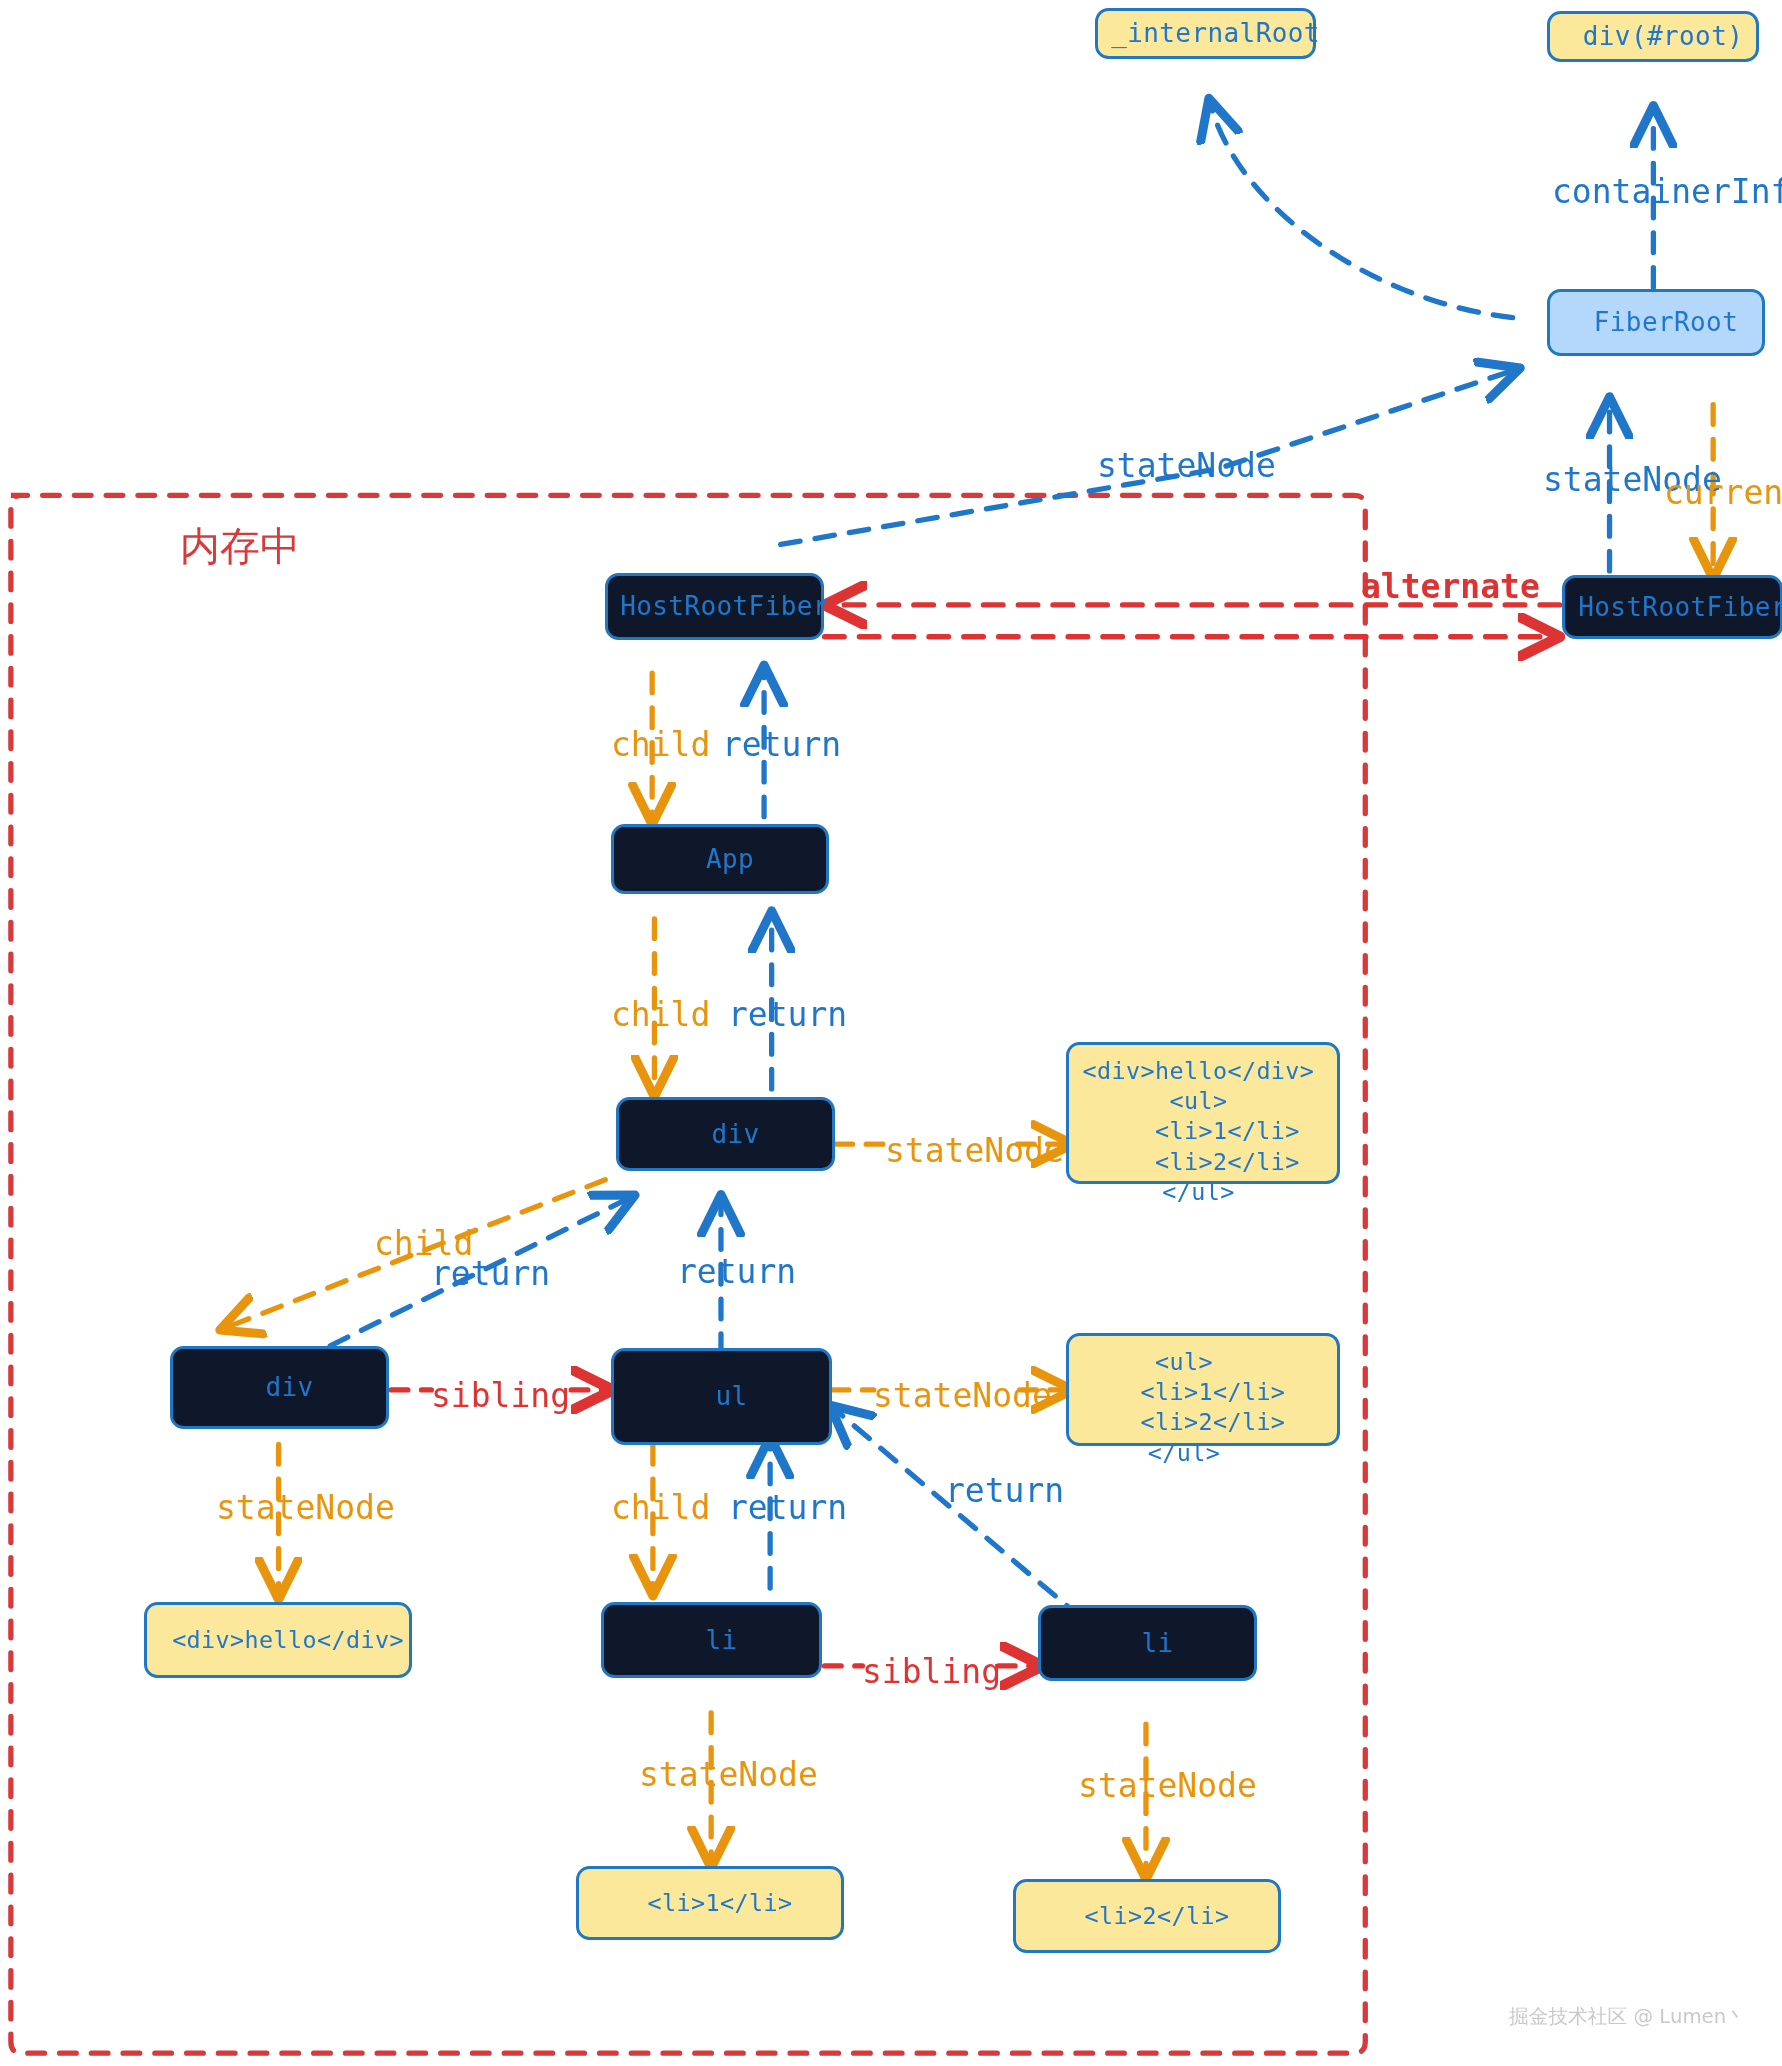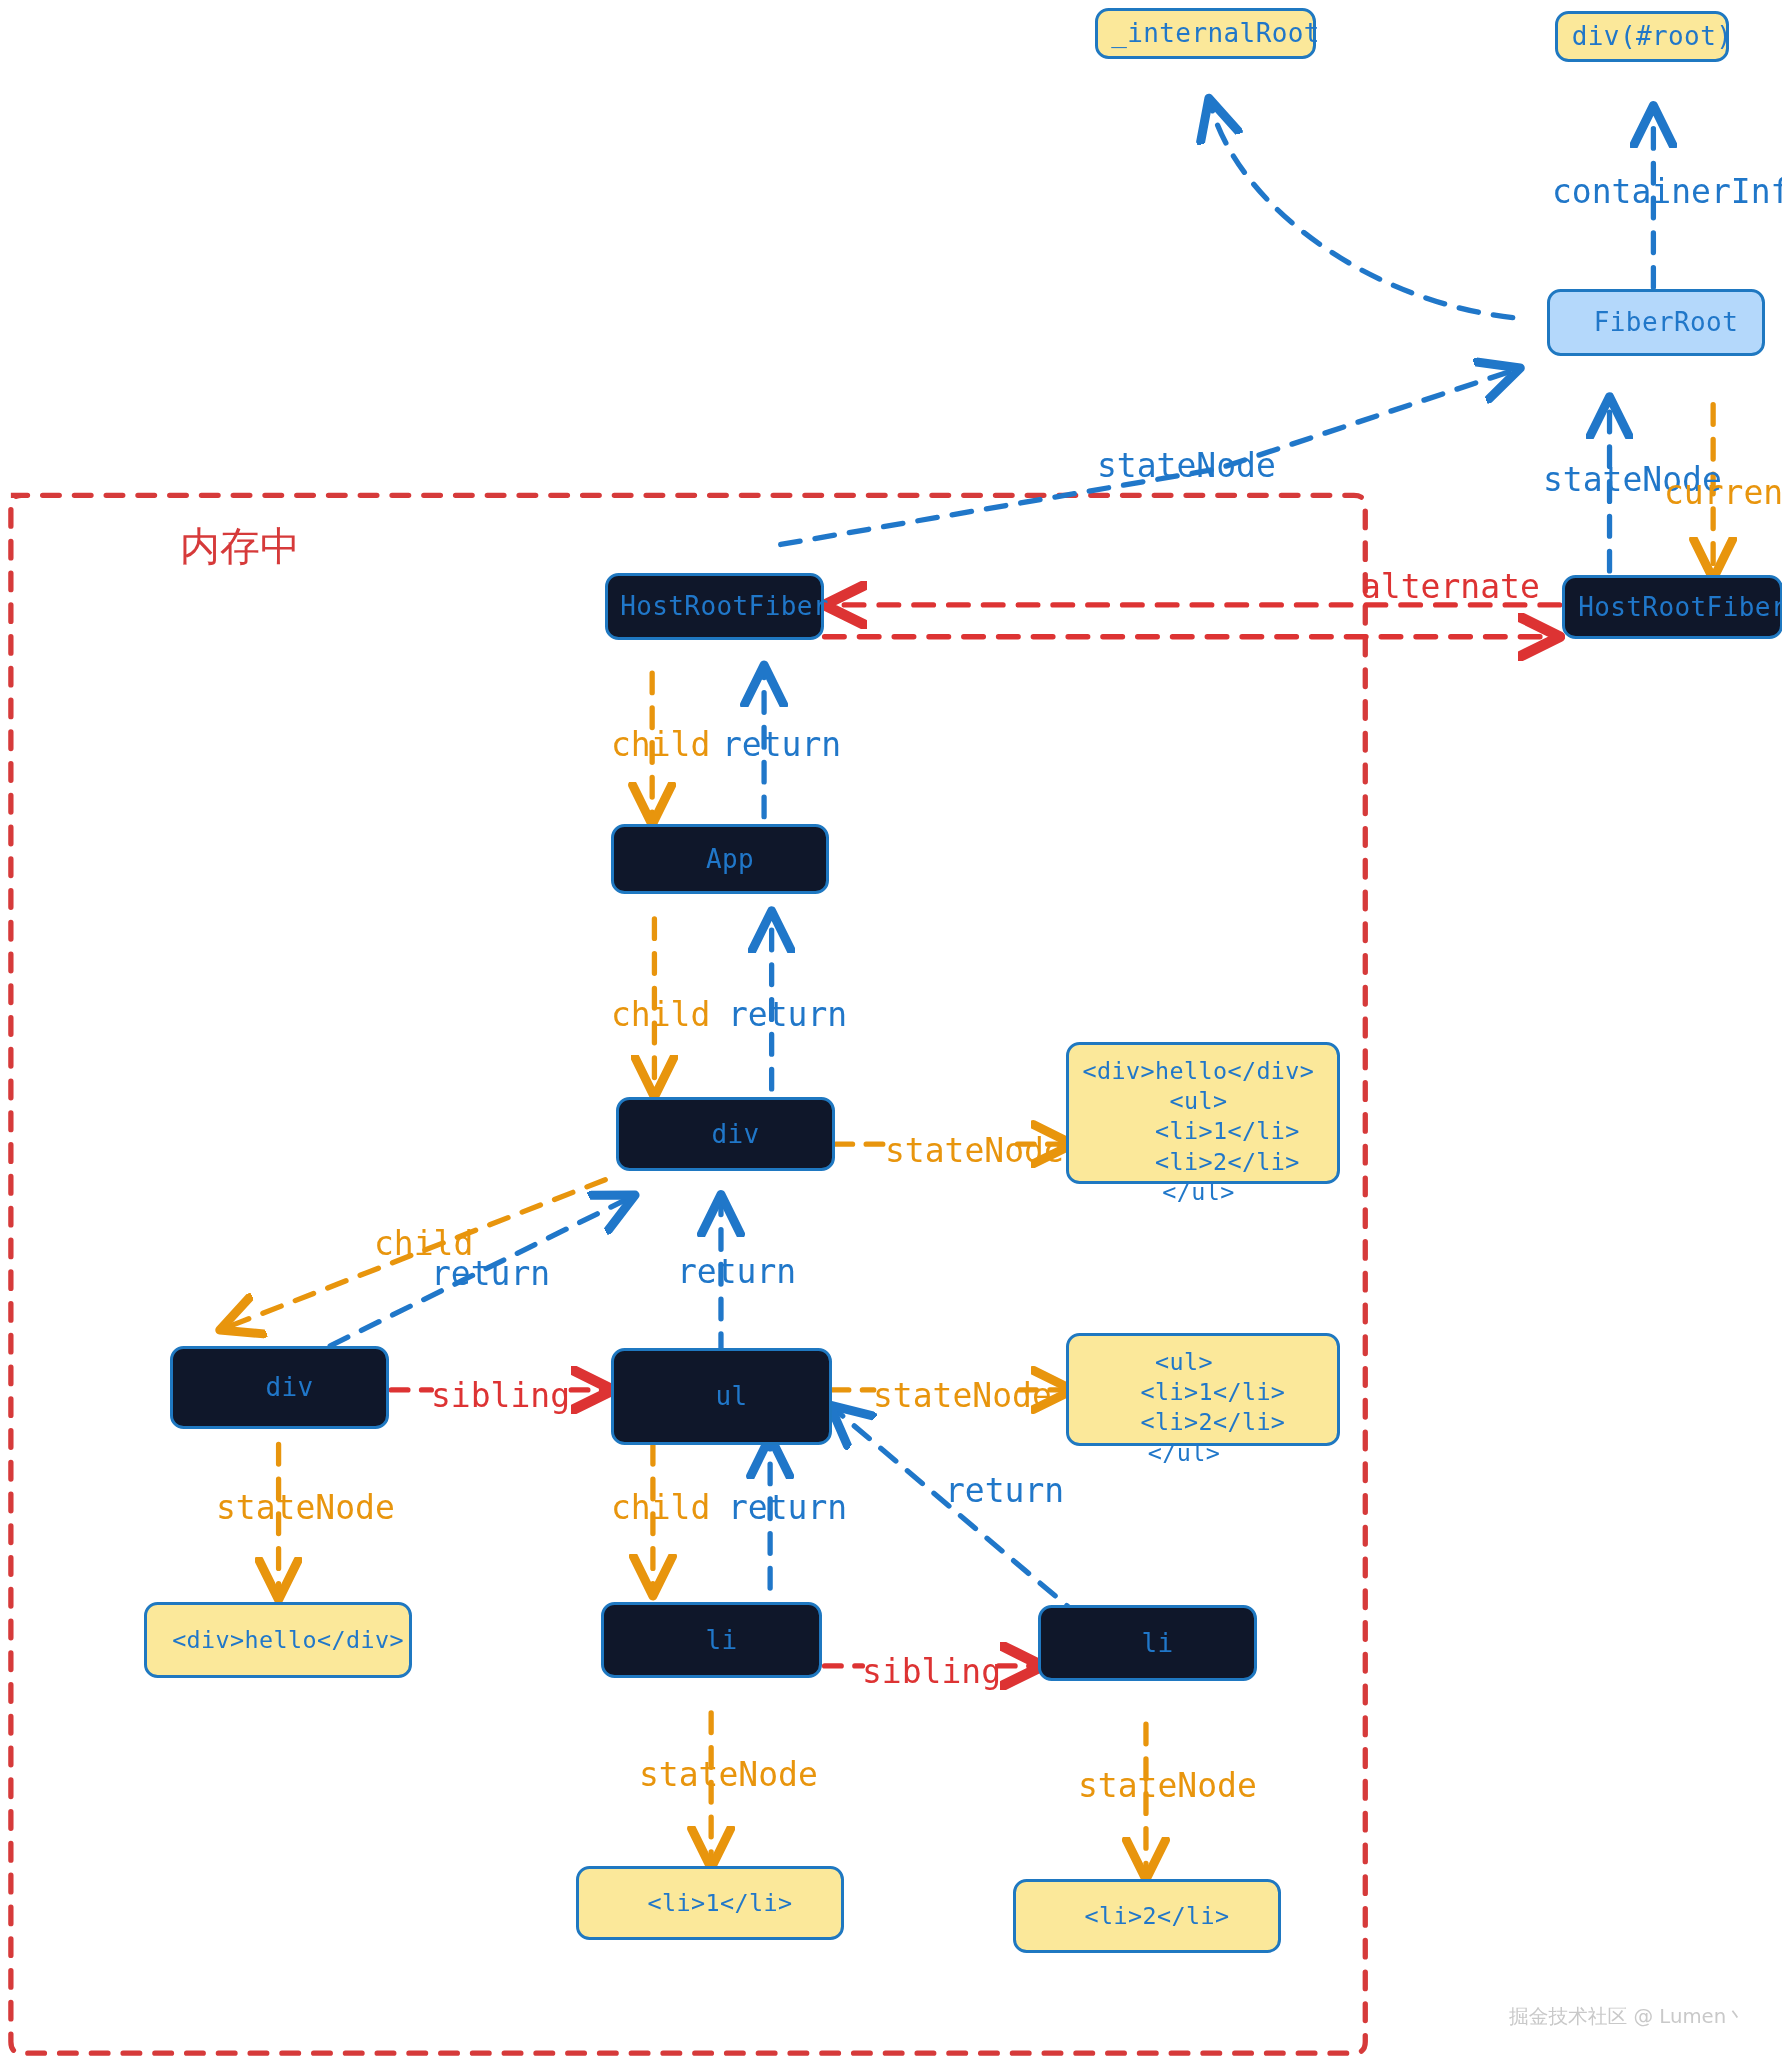--- a/index.html
+++ b/index.html
@@ -148,21 +148,21 @@
 
     <path d="M 940,2265 L 940,2460" fill="none" stroke="#e8950d" stroke-width="7" stroke-dasharray="26 20" marker-end="url(#ar-orange)" stroke-linecap="round"></path>
 
     <path d="M 1515,2280 L 1515,2475" fill="none" stroke="#e8950d" stroke-width="7" stroke-dasharray="26 20" marker-end="url(#ar-orange)" stroke-linecap="round"></path>
   </svg>
 
   <div class="node yellow" style="left:1095px; top:7.6px; width:221px; height:51px;">
     <span>_internalRoot</span>
   </div>
 
-  <div class="node yellow" style="left:1547px; top:10.6px; width:174px; height:51px;margin-left:8px;">
+  <div class="node yellow" style="left:1547px; top:10.6px; width:212px; height:51px;">
     <span>div(#root)</span>
   </div>
 
   <div class="node blue" style="left:1547px; top:289px; width:218px; height:67px;">
     <span>FiberRoot</span>
   </div>
 
   <div class="node green" style="left:1562px; top:575px; width:221px; height:64px;">
     <span>HostRootFiber</span>
   </div>
@@ -223,21 +223,21 @@
   </div>
 
   <div class="lbl blue" style="left:1552px; top:172px;">containerInfo</div>
 
   <div class="lbl blue" style="left:1097px; top:446px;">stateNode</div>
 
   <div class="lbl blue" style="left:1543px; top:460px;">stateNode</div>
 
   <div class="lbl orange" style="left:1664px; top:473px;">current</div>
 
-  <div class="lbl red" style="left:1361px; top:567px;">alternate</div>
+  <div class="lbl red" style="left:1361px; top:567px;font-weight:bold;">alternate</div>
 
   <div class="lbl orange" style="left:611px; top:725px;">child</div>
 
   <div class="lbl blue" style="left:722px; top:725px;">return</div>
 
   <div class="lbl orange" style="left:611px; top:995px;">child</div>
 
   <div class="lbl blue" style="left:728px; top:995px;">return</div>
 
   <div class="lbl orange" style="left:885px; top:1131px;">stateNode</div>

